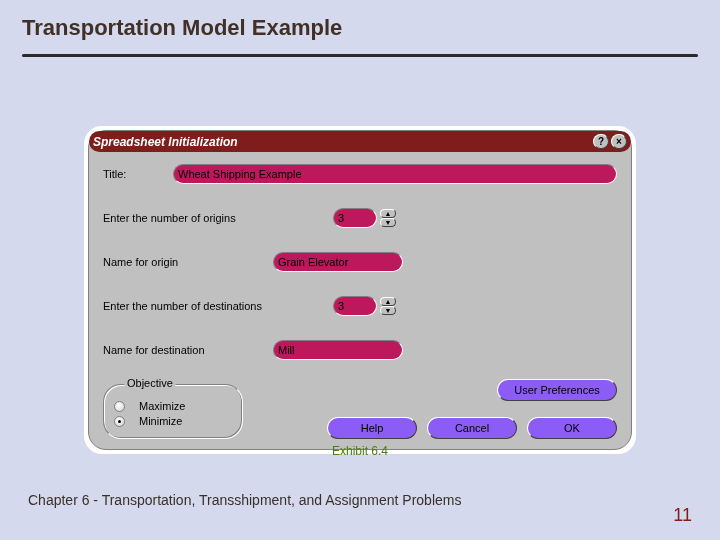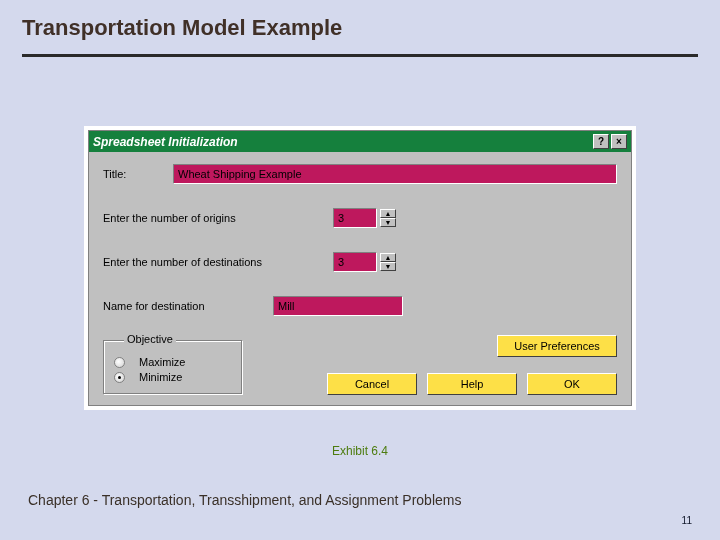--- a/index.html
+++ b/index.html
@@ -1,15 +1,15 @@
 <!DOCTYPE html>
 <html><head>
 <meta charset="utf-8">
 <style>
-  * { box-sizing: border-box; margin: 0; padding: 0; }
+  * { box-sizing: border-box; margin: 0; padding: 0; border-radius: 18px; }
   body {
     width: 720px; height: 540px;
     background: #d4d9ed;
     font-family: Arial, sans-serif;
     position: relative;
     overflow: hidden;
   }
   .slide {
     width: 720px; height: 540px;
     position: relative;
@@ -36,21 +36,21 @@
     padding: 4px;
   }
   .dialog {
     width: 100%;
     background: #c0c0c0;
     border: 1px solid #808080;
     font-family: "MS Sans Serif", Tahoma, sans-serif;
     font-size: 11px;
   }
   .titlebar {
-    background: #15803d;
+    background: #7f1d1d;
     color: #fff;
     padding: 3px 4px;
     display: flex;
     align-items: center;
   }
   .titlebar-text { font-weight: bold; font-style: italic; font-size: 12px; flex: 1; }
   .titlebtn {
     width: 16px; height: 15px;
     background: #c0c0c0;
     border-top: 1px solid #fff; border-left: 1px solid #fff;
@@ -114,21 +114,21 @@
     border: 1px solid #808080;
     background: radial-gradient(circle at 40% 40%, #fff, #d0d0d0);
     margin-right: 6px;
     position: relative;
   }
   .radio.checked::after {
     content: ""; position: absolute; left: 3px; top: 3px;
     width: 3px; height: 3px; background: #000; border-radius: 50%;
   }
   .btn {
-    background: #fde047;
+    background: #8b5cf6;
     border-top: 1px solid #fff; border-left: 1px solid #fff;
     border-right: 1px solid #404040; border-bottom: 1px solid #404040;
     padding: 4px 0;
     width: 90px;
     text-align: center;
     font-size: 11px;
     cursor: default;
   }
   .btnrow-lower {
     position: absolute;
@@ -151,22 +151,22 @@
   }
   .footer {
     position: absolute;
     left: 28px; bottom: 32px;
     font-size: 14px;
     color: #3a3028;
   }
   .pagenum {
     position: absolute;
     right: 28px; bottom: 14px;
-    font-size: 10px;
-    color: #0f172a;
+    font-size: 18px;
+    color: #7f1d1d;
   }
 </style>
 </head>
 <body>
 
 <div class="slide">
   <div class="title-block">
     <div class="title-line">Transportation Model Example</div>
   </div>
   <div class="hr"></div>
@@ -188,20 +188,24 @@
         <div class="row">
           <span class="lbl">Enter the number of origins</span>
           <span style="width:60px"></span>
           <span class="sunken input-sm">3</span>
           <span class="spin">
             <span class="spinbtn">▲</span>
             <span class="spinbtn">▼</span>
           </span>
         </div>
 
+        <div class="row">
+          <span class="lbl">Name for origin</span>
+          <span class="sunken input-md">Grain Elevator</span>
+        </div>
 
         <div class="row">
           <span class="lbl" style="width:200px">Enter the number of destinations</span>
           <span style="width:30px"></span>
           <span class="sunken input-sm">3</span>
           <span class="spin">
             <span class="spinbtn">▲</span>
             <span class="spinbtn">▼</span>
           </span>
         </div>
@@ -219,22 +223,22 @@
           </div>
           <div class="radio-row">
             <span class="radio checked"></span>
             <span>Minimize</span>
           </div>
         </div>
 
         <div class="btn btn-userpref">User Preferences</div>
 
         <div class="btnrow-lower">
+          <div class="btn">Help</div>
           <div class="btn">Cancel</div>
-          <div class="btn">Help</div>
           <div class="btn">OK</div>
         </div>
 
       </div>
     </div>
   </div>
 
   <div class="caption">Exhibit 6.4</div>
   <div class="footer">Chapter 6 - Transportation, Transshipment, and Assignment Problems</div>
   <div class="pagenum">11</div>

